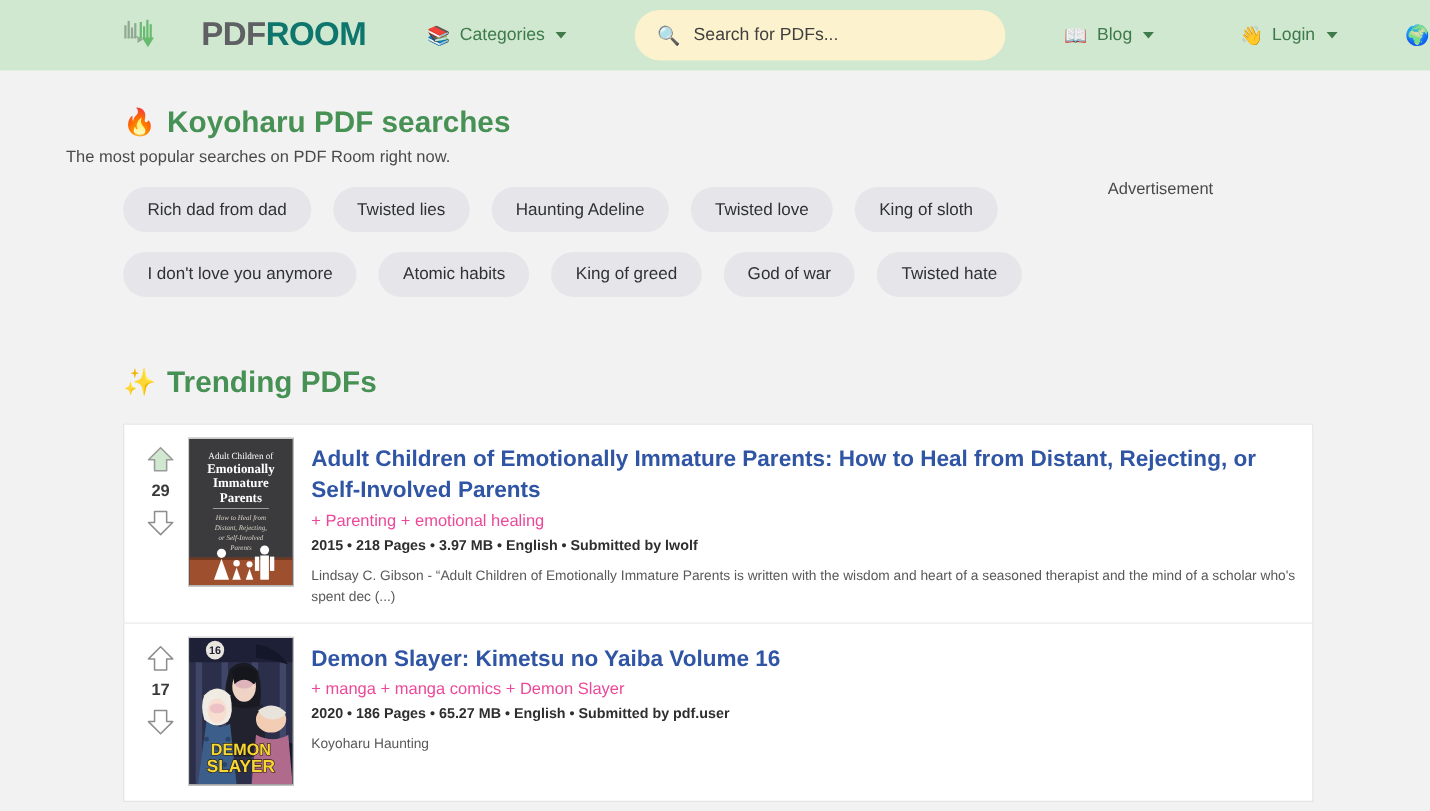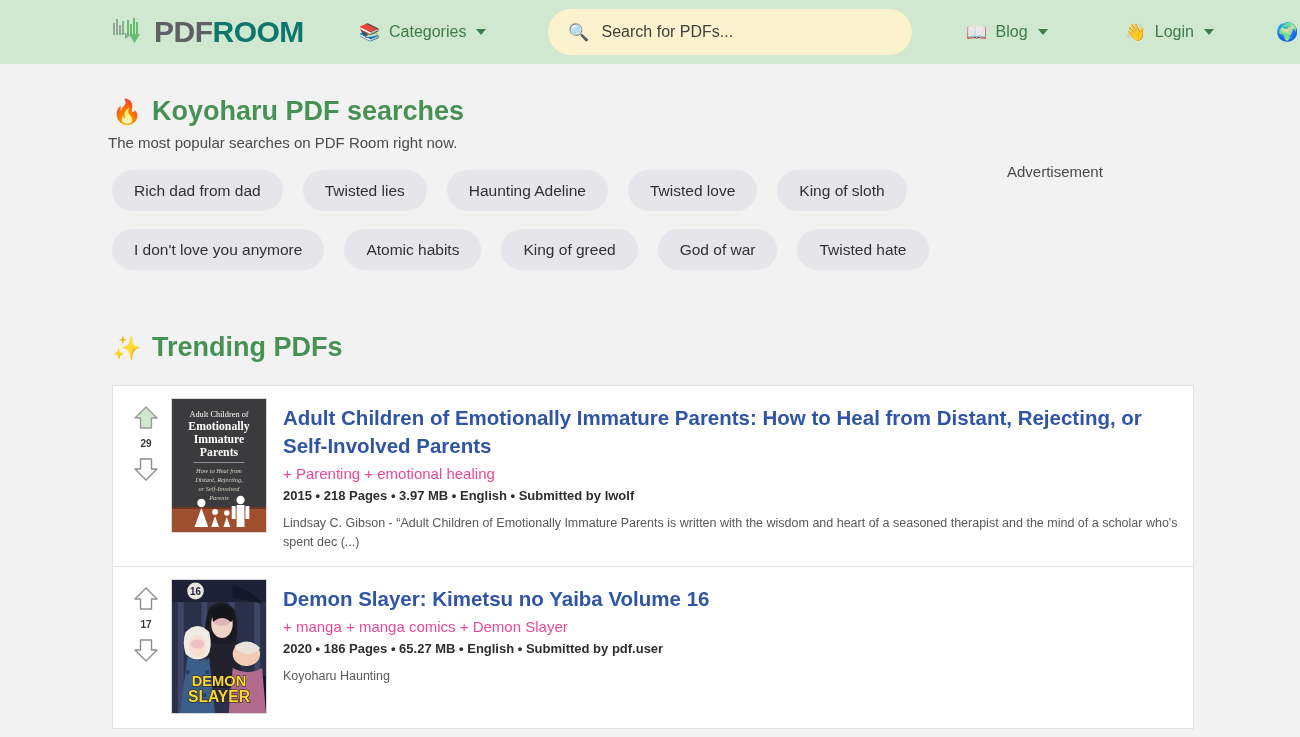--- a/index.html
+++ b/index.html
@@ -18,21 +18,21 @@
     align-items: center;
     width: 100%;
   }
   .logo-wrap {
     display: flex; align-items: center;
     margin-left: 112px;
     cursor: pointer;
   }
   .logo-mark { width: 36px; height: 30px; margin-right: 6px; display:block; }
   .logo-text { font-size: 30px; font-weight: bold; letter-spacing: -0.5px; line-height: 1; }
-  .logo-pdf { color: #5e6064; }
+  .logo-pdf { color: #5e6064; margin-left: 29px; }
   .logo-room { color: #0f766e; }
 
   .nav-item {
     display: flex; align-items: center; gap: 8px;
     color: #3e7a4a; font-size: 16px; cursor: pointer;
     white-space: nowrap;
   }
   .nav-item .caret {
     width: 0; height: 0;
     border-left: 5px solid transparent;
@@ -65,21 +65,21 @@
 
   .section-head {
     display: flex; align-items: center; gap: 10px;
     margin-left: 112px;
   }
   .section-title {
     font-size: 27px; font-weight: bold; color: #479155;
   }
   .trending-searches-head { padding-top: 32px; }
   .section-sub {
-    margin-left: 108px; margin-top: 7px;
+    margin-left: 60px; margin-top: 7px;
     font-size: 15px; color: #4a4a4a;
   }
 
   .chips {
     margin-left: 112px; margin-top: 19px;
     display: flex; flex-wrap: wrap;
     gap: 18px 20px;
     width: 860px;
   }
   .chip {
@@ -108,21 +108,21 @@
     display: flex;
     padding: 12px 14px 14px 10px;
   }
   .pdf-card + .pdf-card { border-top: none; }
 
   .votes {
     width: 46px; flex: 0 0 46px;
     display: flex; flex-direction: column; align-items: center;
     padding-top: 6px; gap: 6px;
   }
-  .vote-count { font-size: 10px; font-weight: bold; color: #3a3a3a; }
+  .vote-count { font-size: 15px; font-weight: bold; color: #3a3a3a; }
   .arrow { cursor: pointer; display: block; }
 
   .cover {
     width: 96px; height: 135px; flex: 0 0 96px;
     border: 1px solid #d9d9d9;
     margin-left: 2px; margin-right: 16px;
     overflow: hidden; position: relative;
     cursor: pointer;
     background: #3b3b3d;
   }

